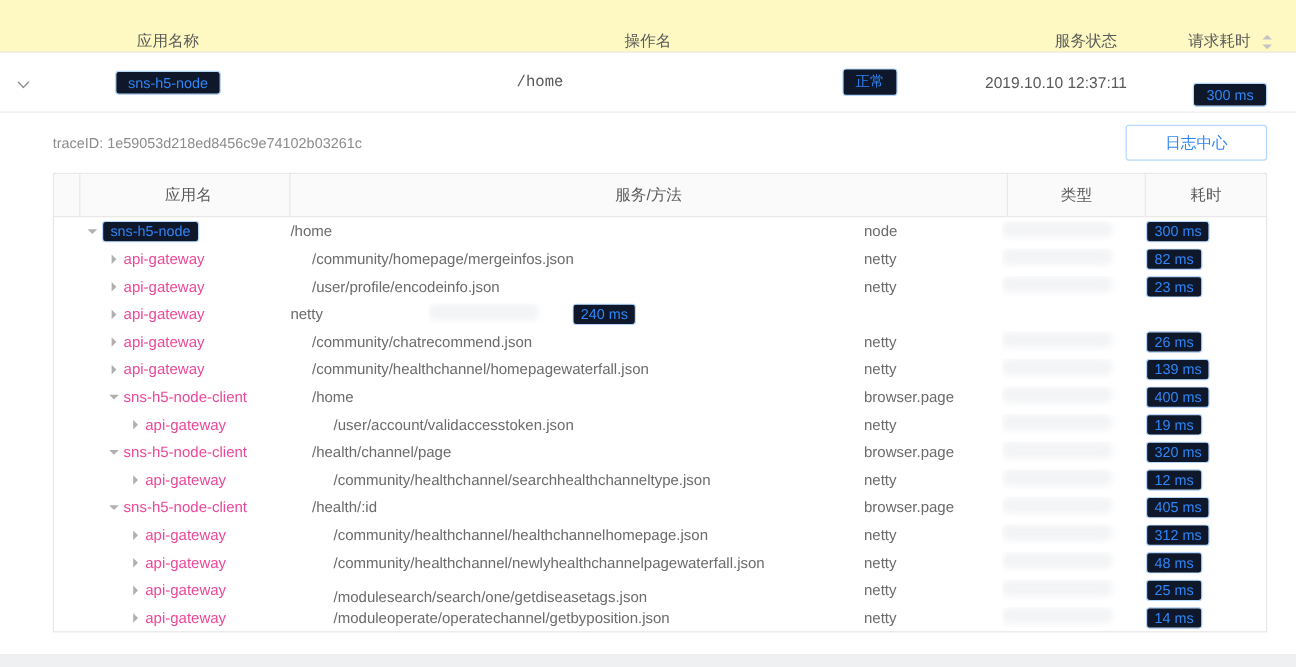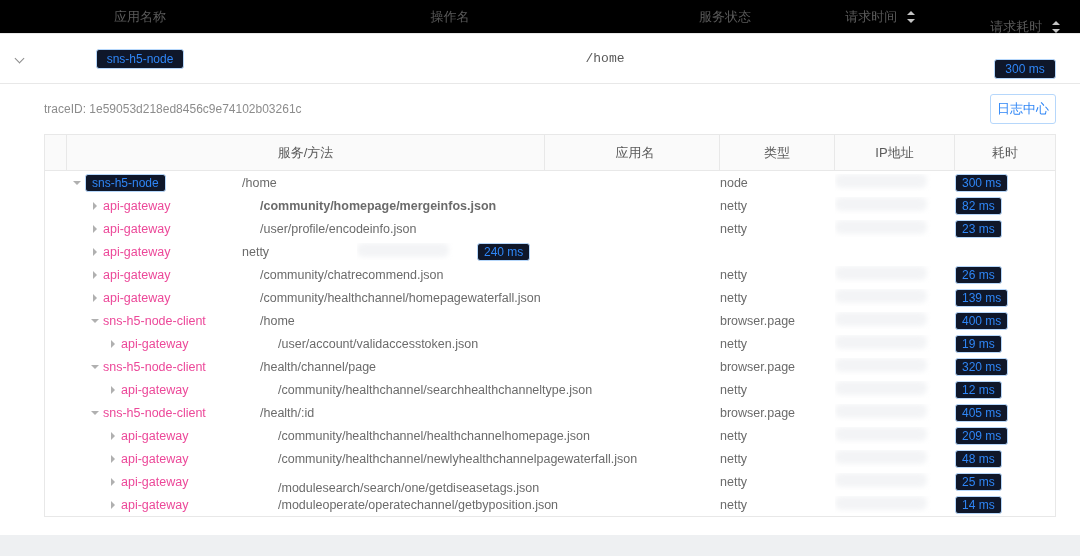--- a/index.html
+++ b/index.html
@@ -1,20 +1,20 @@
 <!DOCTYPE html>
 <html><head>
 <meta charset="utf-8">
 <style>
   * { box-sizing: border-box; margin: 0; padding: 0; }
   body { font-family: -apple-system, "Helvetica Neue", Arial, sans-serif; font-size: 13px; color: #595959; background: #eef0f2; width: 1080px; }
   .content { padding: 0 0 12px 0; }
 
   
-  .top-header { display: flex; align-items: center; height: 34px; background: #000000; border-bottom: 1px solid #e8e8e8; }
+  .top-header { display: flex; align-items: flex-end; height: 44px; background: #fef9c3; border-bottom: 1px solid #e8e8e8; }
   .top-header .cell { text-align: center; color: #5a5a5a; }
   .top-row { display: flex; align-items: center; height: 50px; background: #fff; border-bottom: 1px solid #e8e8e8; }
   .top-row .cell { text-align: center; }
   .col-expand { width: 40px; display: flex; justify-content: center; }
   .col-app   { width: 200px; }
   .col-op    { flex: 1; font-family: Liberation Mono, monospace; }
   .col-status{ width: 130px; }
   .col-time  { width: 180px; }
   .col-dur   { width: 110px; margin-top: 20px; }
 
@@ -25,21 +25,21 @@
   .sort-icon::before { content:""; position:absolute; top:0; left:2px; border-left:4px solid transparent; border-right:4px solid transparent; border-bottom:4px solid #c4c4c4; }
   .sort-icon::after  { content:""; position:absolute; bottom:0; left:2px; border-left:4px solid transparent; border-right:4px solid transparent; border-top:4px solid #c4c4c4; }
 
   .tag { display:inline-block; padding: 2px 10px; border-radius: 3px; border:1px solid transparent; font-size: 12px; }
   .tag.blue  { color:#2f86f6; background:#0f172a; border-color:#b6d7fb; }
   .tag.small { padding: 1px 6px; font-size: 12px; }
 
   .sub-block { background:#fff; padding: 10px 24px 18px 44px; }
   .trace-line { display:flex; align-items:center; justify-content:space-between; margin-bottom: 10px; }
   .trace-id { color:#8c8c8c; font-size: 12px; }
-  .btn { display:inline-block; border:1px solid #d9d9d9; background:#fff; color:#595959; padding:5px 6px; border-radius:3px; font-size:13px; cursor:pointer; }
+  .btn { display:inline-block; border:1px solid #d9d9d9; background:#fff; color:#595959; padding:5px 32px; border-radius:3px; font-size:13px; cursor:pointer; }
   .btn.primary-ghost { color:#2f86f6; border-color:#b6d7fb; }
   .copy-wrap { margin-bottom: 12px; }
 
   
   .tbl { border:1px solid #e8e8e8; }
   .tbl-head { display:flex; background:#fafafa; height:36px; align-items:center; border-bottom:1px solid #e8e8e8; }
   .tbl-head .th { text-align:center; color:#5a5a5a; border-right:1px solid #e8e8e8; height:100%; display:flex; align-items:center; justify-content:center; }
   .tbl-head .th:last-child { border-right:none; }
   .tc-toggle { width: 22px; }
   .tc-app   { width: 175px; text-align:left; padding-left:6px; }
@@ -64,56 +64,55 @@
 </head>
 <body>
 
 <div class="content">
 
   <div class="top-header">
     <div class="cell col-expand"></div>
     <div class="cell col-app">应用名称</div>
     <div class="cell col-op">操作名</div>
     <div class="cell col-status">服务状态</div>
-    <div class="cell col-time">
-      <span>请求时间</span>
-      <span class="sort-icon"></span>
-    </div>
     <div class="cell col-dur">
       <span>请求耗时</span>
       <span class="sort-icon"></span>
     </div>
   </div>
 
   <div class="top-row">
     <div class="cell col-expand">
       <span class="chevron-down"></span>
     </div>
     <div class="cell col-app">
       <span class="tag blue">sns-h5-node</span>
     </div>
     <div class="cell col-op">/home</div>
+    <div class="cell col-status">
+      <span class="tag blue">正常</span>
+    </div>
+    <div class="cell col-time">2019.10.10 12:37:11</div>
     <div class="cell col-dur">
       <span class="tag blue">300 ms</span>
     </div>
   </div>
 
   <div class="sub-block">
     <div class="trace-line">
       <span class="trace-id">traceID: 1e59053d218ed8456c9e74102b03261c</span>
       <span class="btn primary-ghost">日志中心</span>
     </div>
 
     <div class="tbl">
       <div class="tbl-head">
         <div class="th tc-toggle"></div>
+        <div class="th tc-app">应用名</div>
         <div class="th tc-svc">服务/方法</div>
-        <div class="th tc-app">应用名</div>
         <div class="th tc-type">类型</div>
-        <div class="th tc-ip">IP地址</div>
         <div class="th tc-dur">耗时</div>
       </div>
       <div id="tbody">
           <div class="tbl-row">
             <div class="td tc-toggle"></div>
             <div class="td tc-app" style="padding-left: 6px;">
               <span class="app-wrap">
                 <span class="caret down"></span>
                 <span class="tag blue small">sns-h5-node</span>
               </span>
@@ -124,21 +123,21 @@
             <div class="td tc-dur"><span class="tag blue small">300 ms</span></div>
           </div>
           <div class="tbl-row">
             <div class="td tc-toggle"></div>
             <div class="td tc-app" style="padding-left: 24px;">
               <span class="app-wrap">
                 <span class="caret right"></span>
                 <span class="app-name">api-gateway</span>
               </span>
             </div>
-            <div class="td tc-svc" style="padding-left: 18px; font-weight: bold;">/community/homepage/mergeinfos.json</div>
+            <div class="td tc-svc" style="padding-left: 18px;">/community/homepage/mergeinfos.json</div>
             <div class="td tc-type">netty</div>
             <div class="td tc-ip"><span class="ip-box"></span></div>
             <div class="td tc-dur"><span class="tag blue small">82 ms</span></div>
           </div>
           <div class="tbl-row">
             <div class="td tc-toggle"></div>
             <div class="td tc-app" style="padding-left: 24px;">
               <span class="app-wrap">
                 <span class="caret right"></span>
                 <span class="app-name">api-gateway</span>
@@ -256,21 +255,21 @@
             <div class="td tc-toggle"></div>
             <div class="td tc-app" style="padding-left: 42px;">
               <span class="app-wrap">
                 <span class="caret right"></span>
                 <span class="app-name">api-gateway</span>
               </span>
             </div>
             <div class="td tc-svc" style="padding-left: 36px;">/community/healthchannel/healthchannelhomepage.json</div>
             <div class="td tc-type">netty</div>
             <div class="td tc-ip"><span class="ip-box"></span></div>
-            <div class="td tc-dur"><span class="tag blue small">209 ms</span></div>
+            <div class="td tc-dur"><span class="tag blue small">312 ms</span></div>
           </div>
           <div class="tbl-row">
             <div class="td tc-toggle"></div>
             <div class="td tc-app" style="padding-left: 42px;">
               <span class="app-wrap">
                 <span class="caret right"></span>
                 <span class="app-name">api-gateway</span>
               </span>
             </div>
             <div class="td tc-svc" style="padding-left: 36px;">/community/healthchannel/newlyhealthchannelpagewaterfall.json</div>

